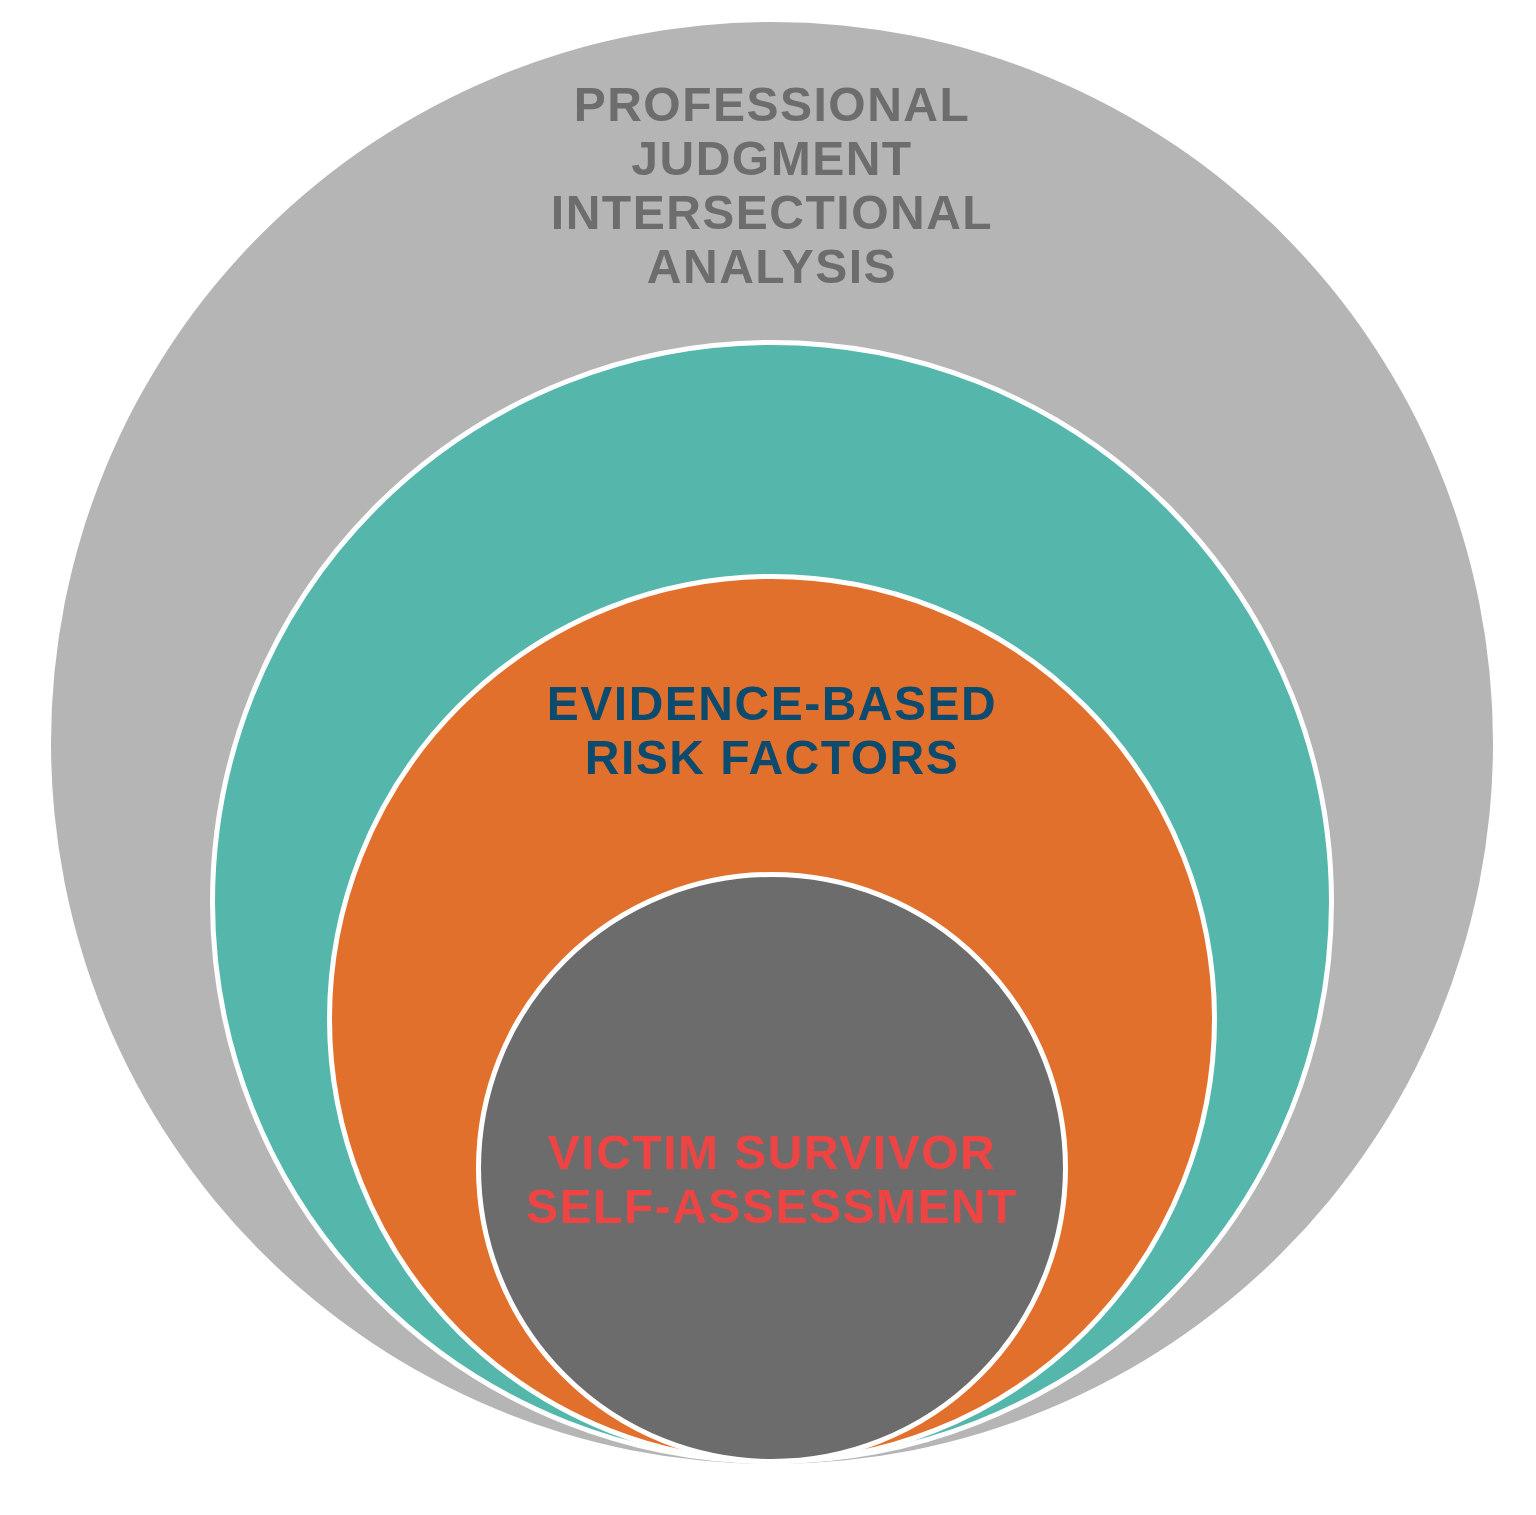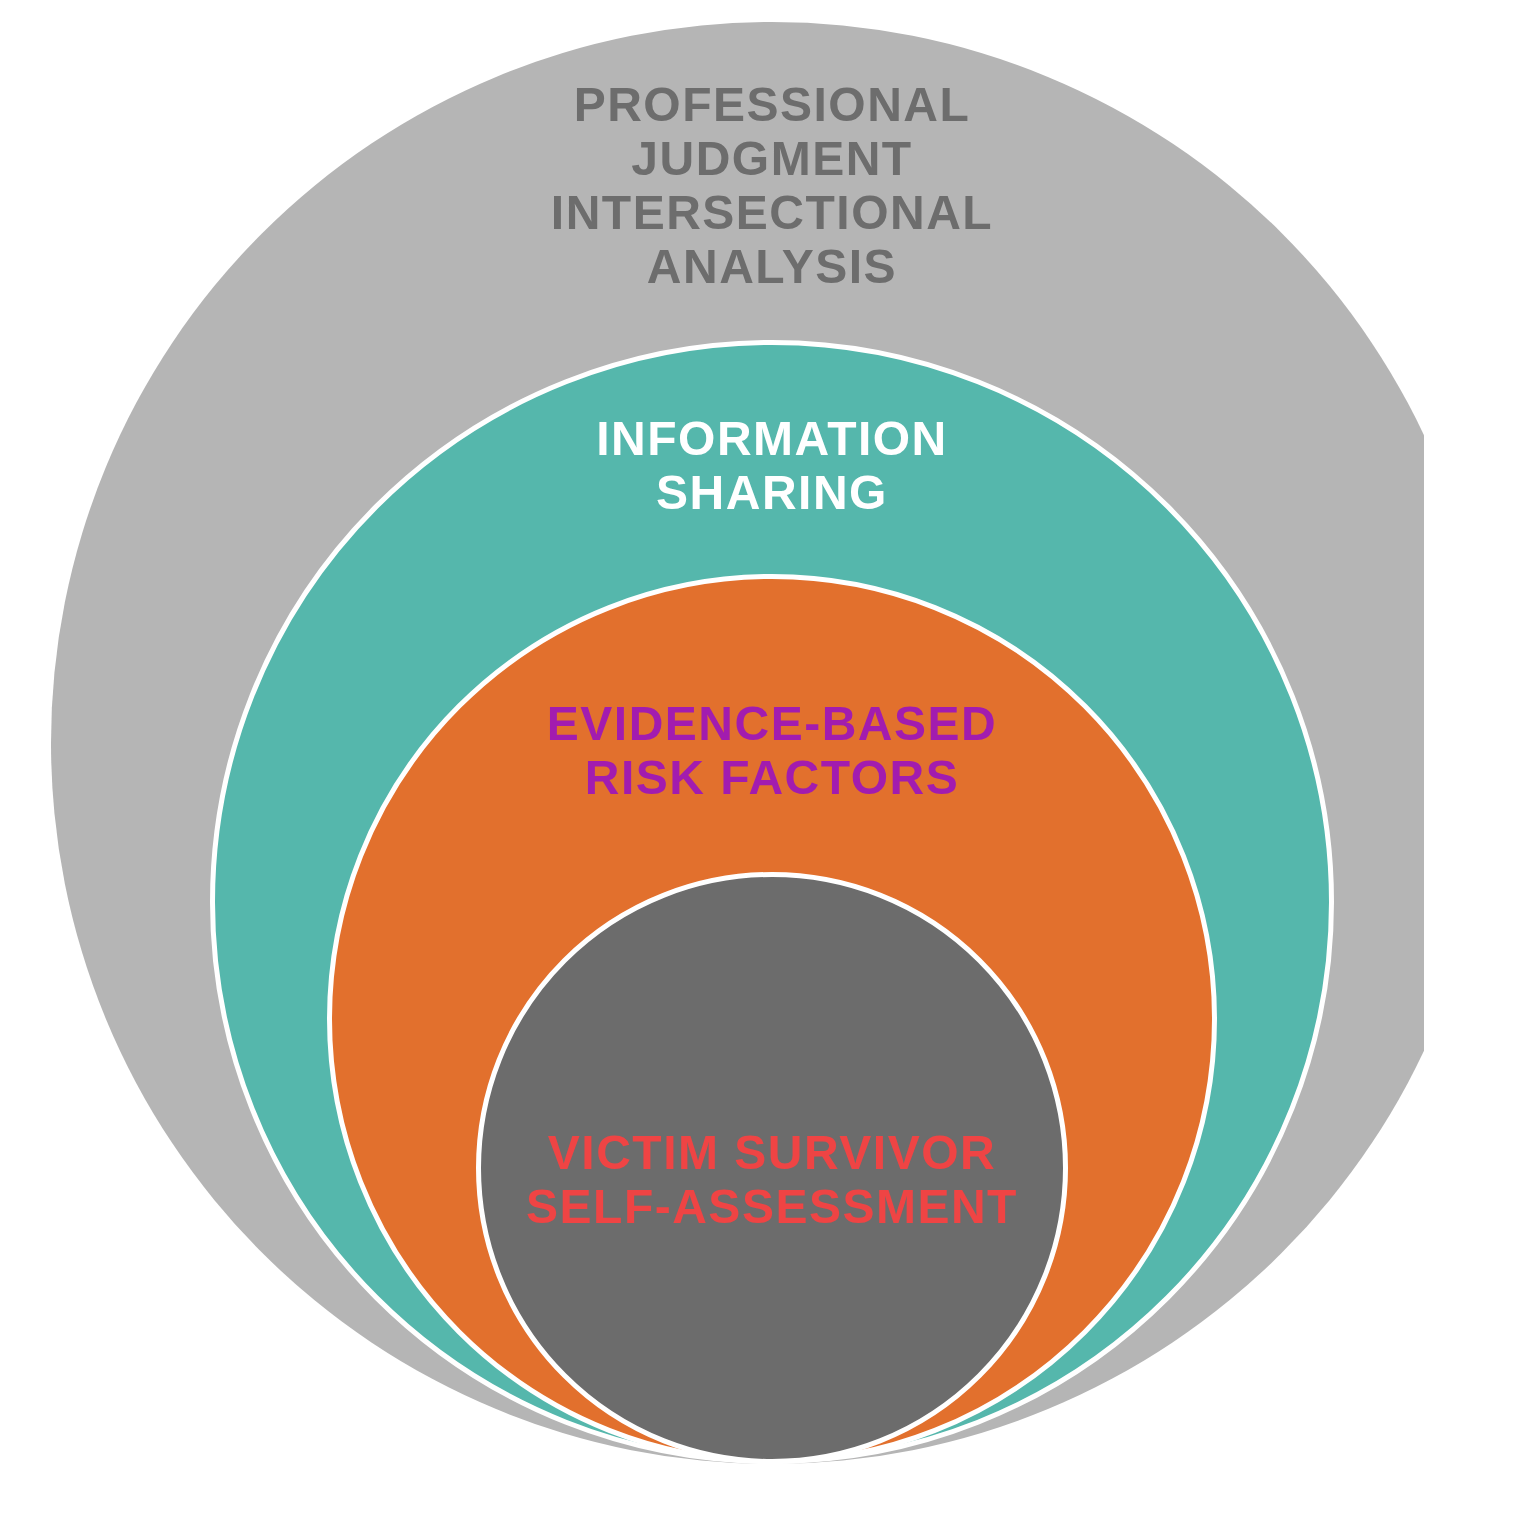--- a/index.html
+++ b/index.html
@@ -3,21 +3,21 @@
 <meta charset="utf-8">
 <style>
   html, body {
     margin: 0;
     padding: 0;
     background: #ffffff;
     font-family: "Liberation Sans", "DejaVu Sans", sans-serif;
   }
   .canvas {
     position: relative;
-    width: 1424px;
+    width: 1536px;
     height: 1515px;
     overflow: hidden;
     background: #ffffff;
   }
   .circle {
     position: absolute;
     border-radius: 50%;
     box-sizing: border-box;
   }
   
@@ -53,43 +53,41 @@
     width: 800px;
     text-align: center;
     white-space: pre-line;
     font-size: 48px;
     font-weight: 700;
     letter-spacing: 1.5px;
     line-height: 54px;
   }
   .label-1 { top: 78px;   color: #6d6d6d; }
   .label-2 { top: 412px;  color: #ffffff; }
-  .label-3 { top: 697px;  color: #a21caf; }
+  .label-3 { top: 677px;  color: #0c4a6e; }
   .label-4 { top: 1126px; color: #ef4444; }
 </style>
 </head>
 <body>
 
 <div class="canvas">
 
   <div class="circle circle-1"></div>
 
   <div class="circle circle-2"></div>
 
   <div class="circle circle-3"></div>
 
   <div class="circle circle-4"></div>
 
   <div class="layer-label label-1">PROFESSIONAL
 JUDGMENT
 INTERSECTIONAL
 ANALYSIS</div>
 
-  <div class="layer-label label-2">INFORMATION
-SHARING</div>
 
   <div class="layer-label label-3">EVIDENCE-BASED
 RISK FACTORS</div>
 
   <div class="layer-label label-4">VICTIM SURVIVOR
 SELF-ASSESSMENT</div>
 
 </div>
 
 </body></html>

